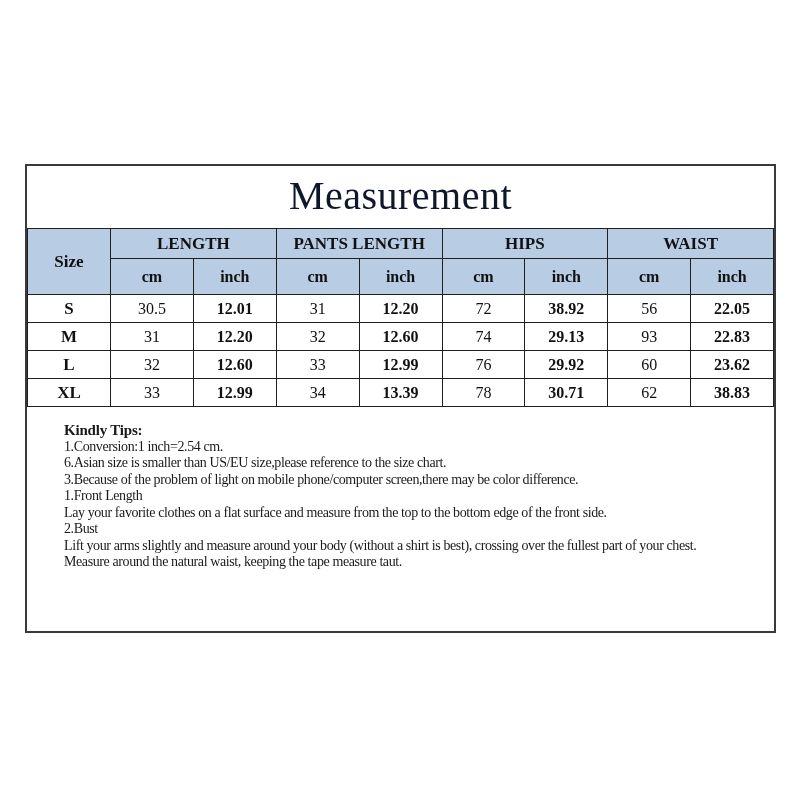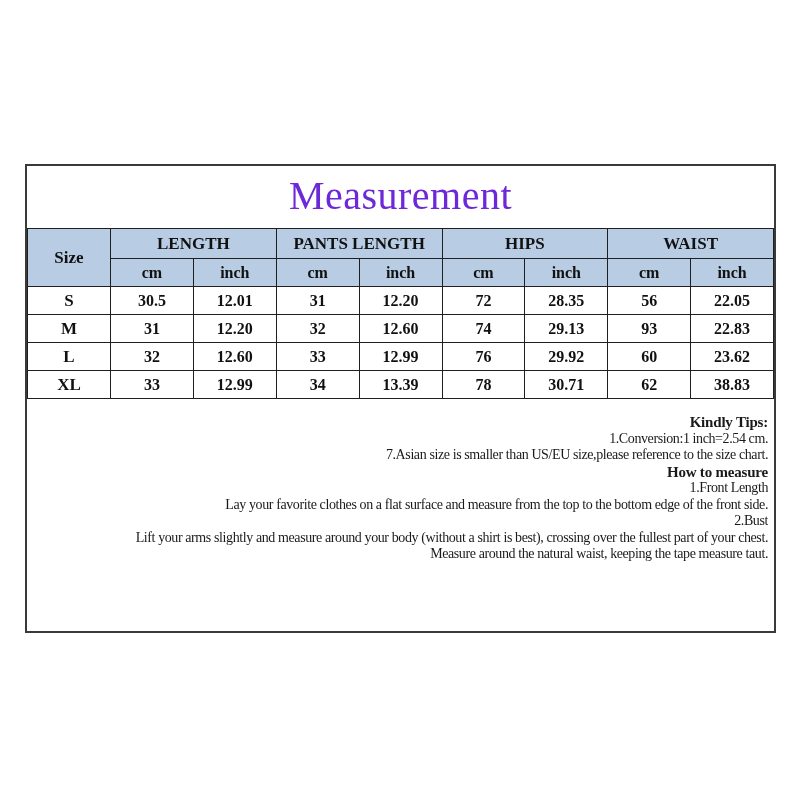--- a/index.html
+++ b/index.html
@@ -11,43 +11,43 @@
   *{box-sizing:border-box;margin:0;padding:0;}
   html,body{width:800px;height:800px;background:#ffffff;overflow:hidden;}
   body{font-family:"Liberation Serif","DejaVu Serif",serif;color:var(--text);}
   .page{position:relative;width:800px;height:800px;background:#fff;}
   .sheet{
     position:absolute;left:25px;top:164px;width:751px;height:469px;
     border:2px solid var(--border-dark);background:#fff;
   }
   .title{
     height:62px;line-height:60px;text-align:center;
-    font-size:40px;letter-spacing:0.5px;color:#6d28d9;
+    font-size:40px;letter-spacing:0.5px;color:#0f172a;
   }
   table.size-table{
     width:100%;border-collapse:collapse;table-layout:fixed;
   }
   table.size-table td{
     border:1px solid var(--border-cell);
     text-align:center;vertical-align:middle;
     overflow:hidden;white-space:nowrap;
   }
   tr.group-row td{height:30px;background:var(--header-bg);font-weight:bold;font-size:17px;}
-  tr.unit-row td{height:28px;background:var(--header-bg);font-weight:bold;font-size:16px;}
+  tr.unit-row td{height:36px;background:var(--header-bg);font-weight:bold;font-size:16px;}
   td.size-head{background:var(--header-bg);font-weight:bold;font-size:18px;}
   tr.data-row td{height:28px;font-size:16px;}
   tr.data-row td.size-cell{font-weight:bold;font-size:17px;}
-  tr.data-row td.cm{font-weight:bold;}
+  tr.data-row td.cm{font-weight:normal;}
   tr.data-row td.inch{font-weight:bold;}
   .notes{
     padding:15px 6px 0 37px;
     font-size:14px;line-height:16.5px;letter-spacing:-0.4px;
     color:#1a1a1a;
   }
-  .notes .line{white-space:nowrap;overflow:hidden;text-align:right;}
+  .notes .line{white-space:nowrap;overflow:hidden;}
   .notes .bold{font-weight:bold;font-size:15px;letter-spacing:-0.2px;}
 </style>
 </head>
 <body>
 
 <div class="page">
   <div class="sheet">
 
     <div class="title">Measurement</div>
 
@@ -82,21 +82,21 @@
           <td>inch</td>
         </tr>
 
         <tr class="data-row">
           <td class="size-cell">S</td>
           <td class="cm">30.5</td>
           <td class="inch">12.01</td>
           <td class="cm">31</td>
           <td class="inch">12.20</td>
           <td class="cm">72</td>
-          <td class="inch">28.35</td>
+          <td class="inch">38.92</td>
           <td class="cm">56</td>
           <td class="inch">22.05</td>
         </tr>
         <tr class="data-row">
           <td class="size-cell">M</td>
           <td class="cm">31</td>
           <td class="inch">12.20</td>
           <td class="cm">32</td>
           <td class="inch">12.60</td>
           <td class="cm">74</td>
@@ -125,22 +125,22 @@
           <td class="inch">30.71</td>
           <td class="cm">62</td>
           <td class="inch">38.83</td>
         </tr>
       </tbody>
     </table>
 
     <div class="notes">
       <div class="line bold">Kindly Tips:</div>
       <div class="line">1.Conversion:1 inch=2.54 cm.</div>
-      <div class="line">7.Asian size is smaller than US/EU size,please reference to the size chart.</div>
-      <div class="line bold">How to measure</div>
+      <div class="line">6.Asian size is smaller than US/EU size,please reference to the size chart.</div>
+      <div class="line">3.Because of the problem of light on mobile phone/computer screen,there may be color difference.</div>
       <div class="line">1.Front Length</div>
       <div class="line">Lay your favorite clothes on a flat surface and measure from the top to the bottom edge of the front side.</div>
       <div class="line">2.Bust</div>
       <div class="line">Lift your arms slightly and measure around your body (without a shirt is best), crossing over the fullest part of your chest.</div>
       <div class="line">Measure around the natural waist, keeping the tape measure taut.</div>
     </div>
 
   </div>
 </div>
 

